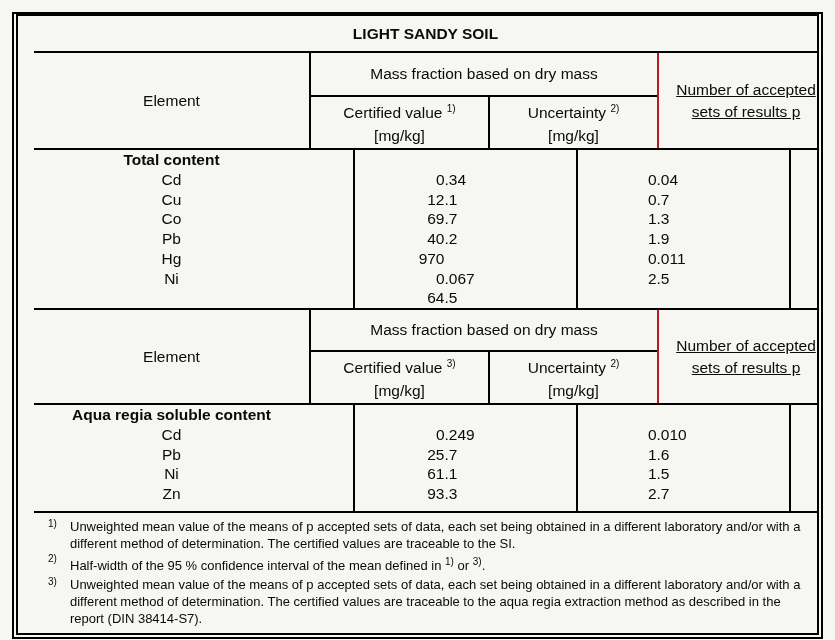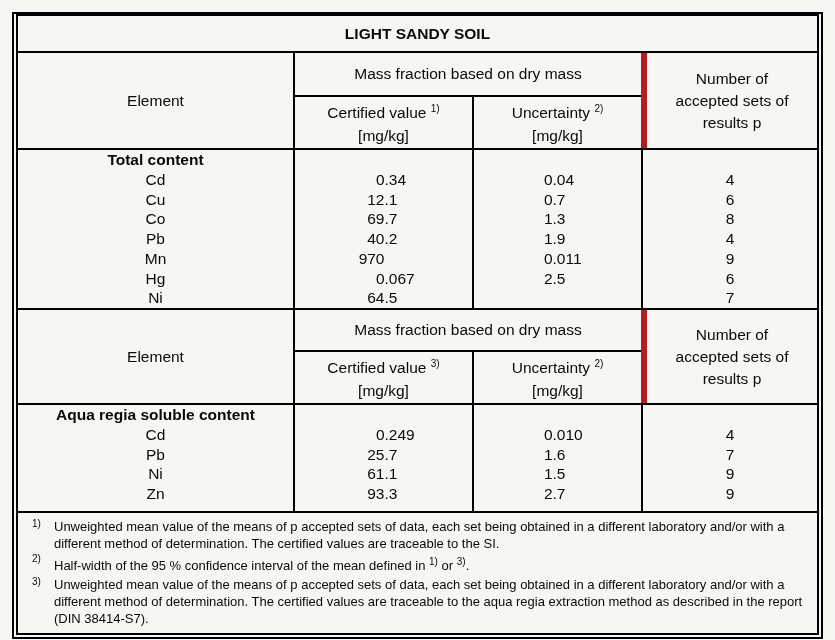--- a/index.html
+++ b/index.html
@@ -9,49 +9,49 @@
     color: #0a0a0a;
     font-family: "Liberation Sans", "DejaVu Sans", sans-serif;
     position: relative;
   }
   .outer {
     position: absolute; left: 12px; top: 12px; width: 811px;
     border: 2px solid #000;
     padding: 0 2px 2px 2px;
     background: #f6f6f2;
   }
-  .inner { border: 2px solid #000; }
+  .inner { border: 2px solid #000; padding-left: 16px; }
 
   .row-title {
     height: 37px; border-bottom: 2px solid #000;
     display: flex; align-items: center; justify-content: center;
     font-weight: bold; font-size: 15.5px;
   }
 
   .hgrid {
     display: grid;
     grid-template-columns: 275px 179px 169px 176px;
     grid-template-rows: 44px 51px;
     border-bottom: 2px solid #000;
     font-size: 15.5px;
   }
   .hgrid.second { grid-template-rows: 42px 51px; }
   .h-element { grid-column: 1; grid-row: 1 / 3; display: flex; align-items: center; justify-content: center; }
   .h-massfrac { grid-column: 2 / 4; grid-row: 1; border-left: 2px solid #000; border-bottom: 2px solid #000; display: flex; align-items: center; justify-content: center; }
   .h-sub { display: flex; flex-direction: column; align-items: center; justify-content: center; border-left: 2px solid #000; line-height: 22px; text-align: center; }
   .h-cert { grid-column: 2; grid-row: 2; }
   .h-unc  { grid-column: 3; grid-row: 2; text-align: center; }
-  .h-acc  { grid-column: 4; grid-row: 1 / 3; border-left: 6px solid #b91c1c; display: flex; align-items: center; justify-content: center; text-align: center; padding: 0 16px; line-height: 22px; }
+  .h-acc  { grid-column: 4; grid-row: 1 / 3; border-left: 2px solid #b91c1c; display: flex; align-items: center; justify-content: center; text-align: center; padding: 0 16px; line-height: 22px; text-decoration: underline; }
   sup { font-size: 10px; }
 
   .bgrid {
     display: grid;
     grid-template-columns: 275px 179px 169px 176px;
     border-bottom: 2px solid #000;
-    font-size: 15.5px; line-height: 19.75px;
+    font-size: 15.5px; line-height: 19.75px; gap: 44px;
   }
   .bgrid.second { padding-bottom: 0; }
   .bgrid .bcol { text-align: center; }
   .bgrid .bcol + .bcol { border-left: 2px solid #000; }
   .bgrid.second .bcol { padding-bottom: 7px; }
   .line { height: 19.75px; white-space: nowrap; }
   .group { font-weight: bold; }
   .dval { display: inline-flex; }
   .col-cert .ip { display: inline-block; width: 44px; text-align: right; }
   .col-cert .fp { display: inline-block; width: 42px; text-align: left; }
@@ -85,21 +85,20 @@
       <div class="h-acc">Number of accepted sets of results p</div>
     </div>
 
     <div class="bgrid">
       <div class="bcol">
         <div class="line group">Total content</div>
         <div class="line">Cd</div>
         <div class="line">Cu</div>
         <div class="line">Co</div>
         <div class="line">Pb</div>
-        <div class="line">Mn</div>
         <div class="line">Hg</div>
         <div class="line">Ni</div>
       </div>
       <div class="bcol col-cert">
         <div class="line"></div>
         <div class="line"><span class="dval">
               <span class="ip">0</span>
               <span class="fp">.34</span>
             </span></div>
         <div class="line"><span class="dval">

